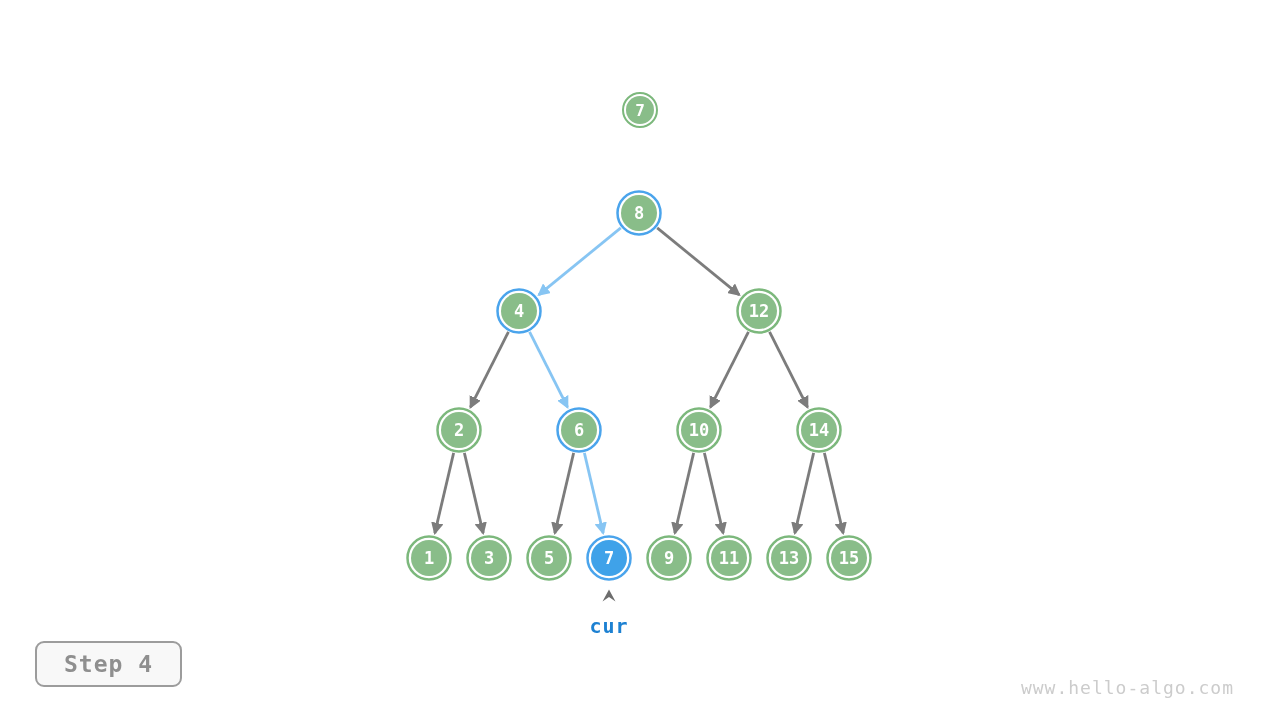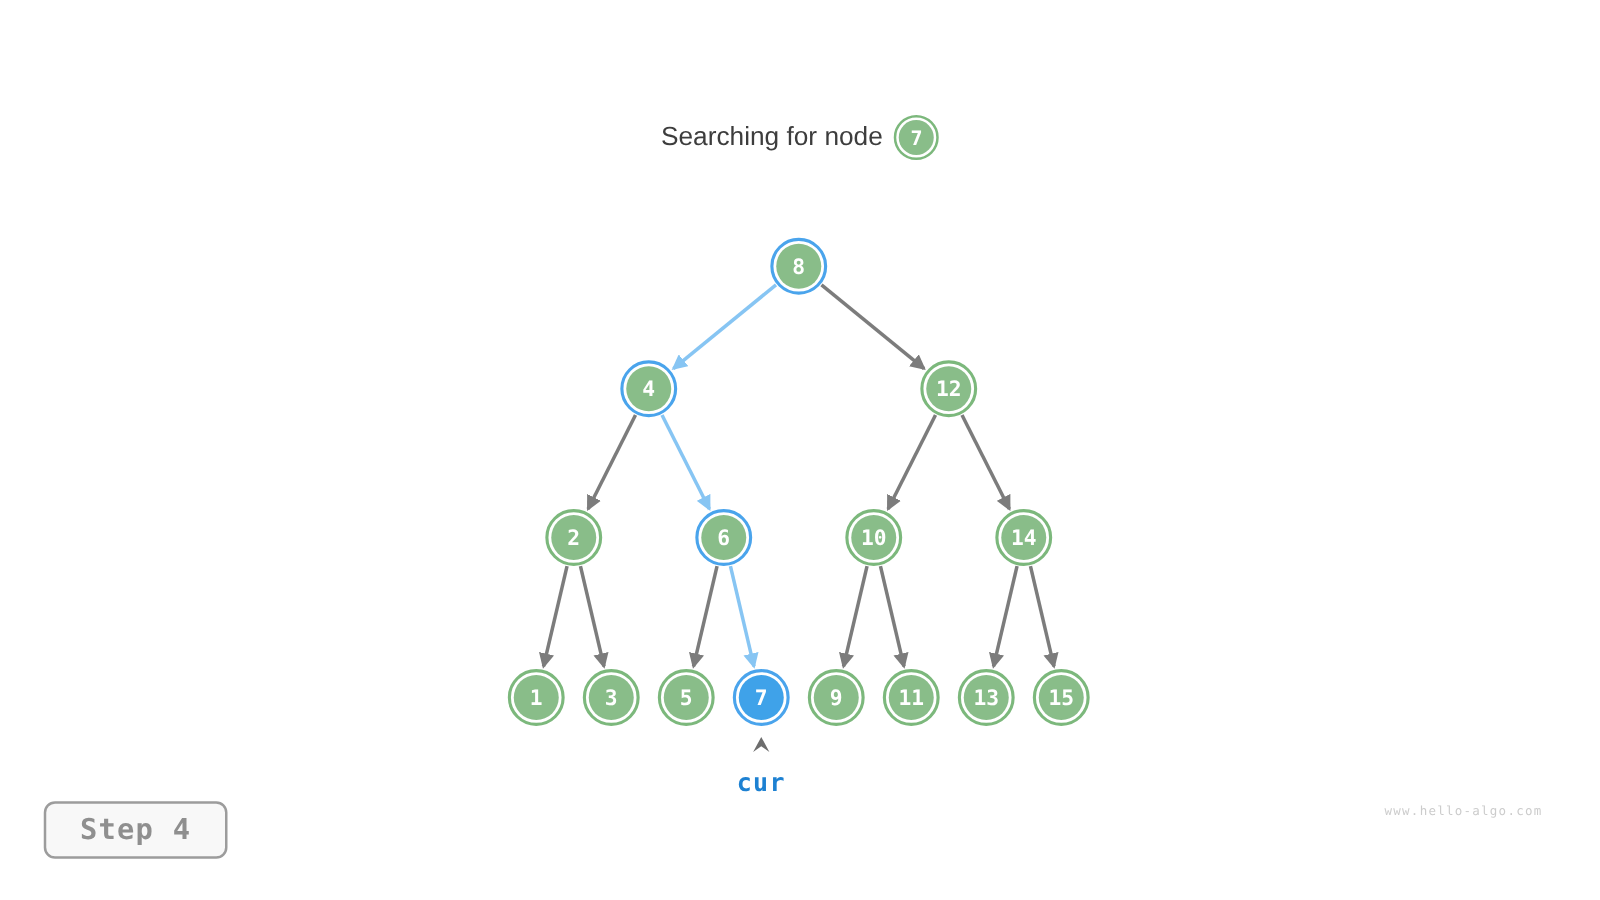--- a/index.html
+++ b/index.html
@@ -76,34 +76,33 @@
     background:var(--step-bg);
     display:flex;align-items:center;justify-content:center;
     font-family:"DejaVu Sans Mono",monospace;
     font-weight:bold;
     font-size:23px;
     color:var(--step-text);
     letter-spacing:1px;
   }
   .watermark{
     position:absolute;
-    right:46px;top:644px;
-    font-family:"DejaVu Sans Mono",monospace;
-    font-size:10px;
+    right:46px;top:677px;
+    font-family:"DejaVu Sans Mono",monospace;
+    font-size:18px;
     color:var(--watermark);
     letter-spacing:1px;
   }
 </style>
 </head>
 <body>
 
 <div class="stage">
 
   <div class="title-row">
-    <span>Searching for node</span>
     <span class="title-badge">
       <span class="title-badge-inner">7</span>
     </span>
   </div>
 
   <svg class="tree-svg" width="1280" height="720" viewBox="0 0 1280 720">
     <defs>
       <marker id="arrow-gray" viewBox="0 0 10 10" refX="8.5" refY="5" markerWidth="4.4" markerHeight="4.4" orient="auto-start-reverse">
         <path d="M0,0 L10,5 L0,10 z" fill="var(--edge-gray)"></path>
       </marker>

